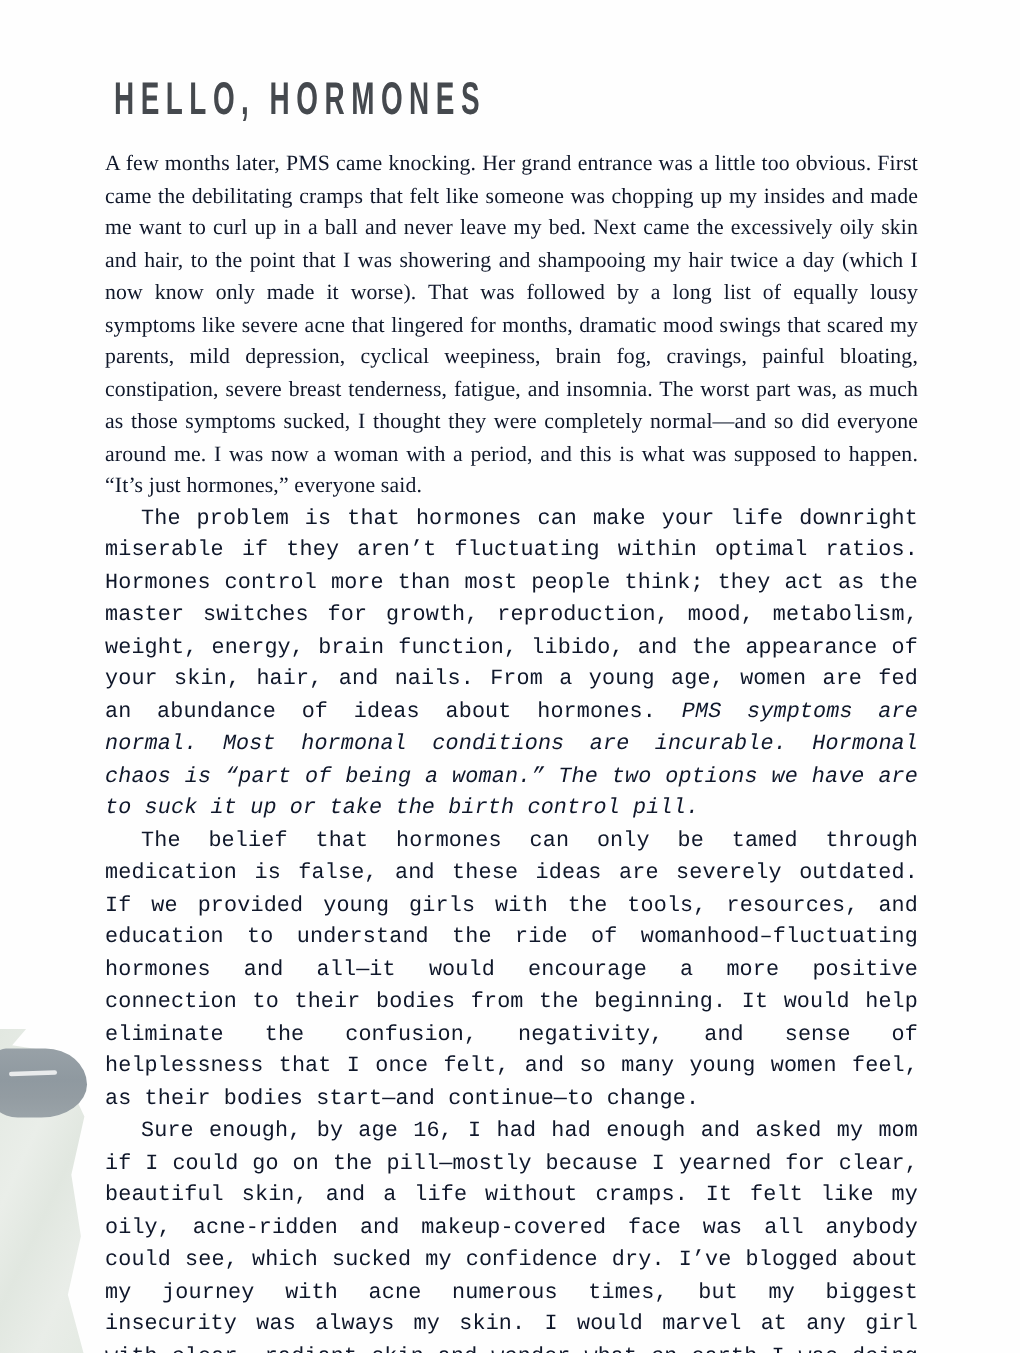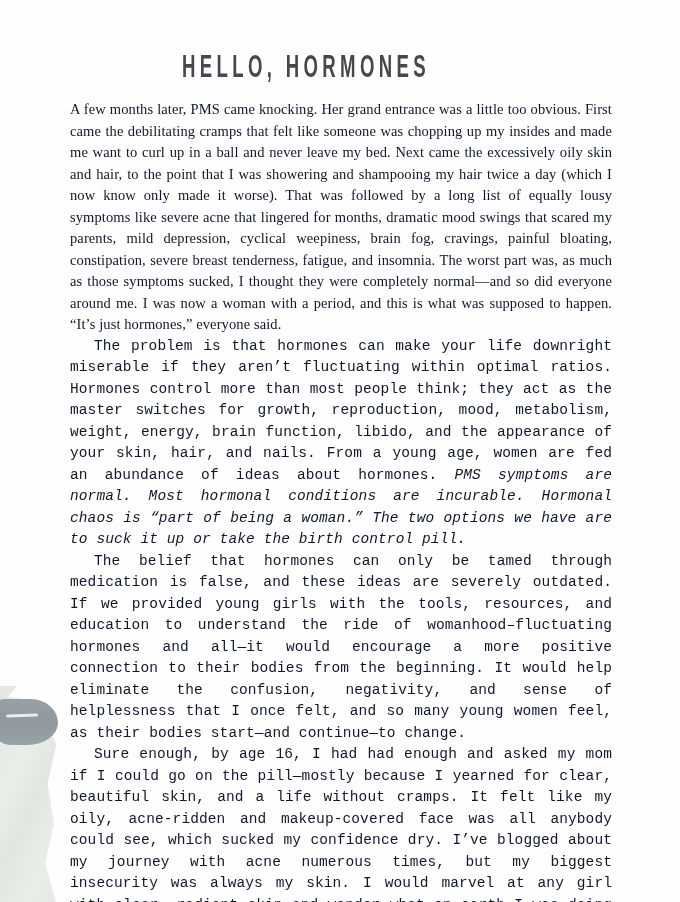--- a/index.html
+++ b/index.html
@@ -41,21 +41,20 @@
     border-radius: 2px;
     transform: rotate(-2deg);
   }
 
   
   .title-row {
     position: absolute;
     left: 0;
     top: 50px;
     width: 612px;
-    text-align: center;
   }
   .title {
     display: inline-block;
     font-family: "Liberation Sans", sans-serif;
     font-weight: 700;
     font-size: 30px;
     letter-spacing: 7px;
     color: #45494e;
     transform: scaleX(0.62) scaleY(1.02);
     transform-origin: center;

